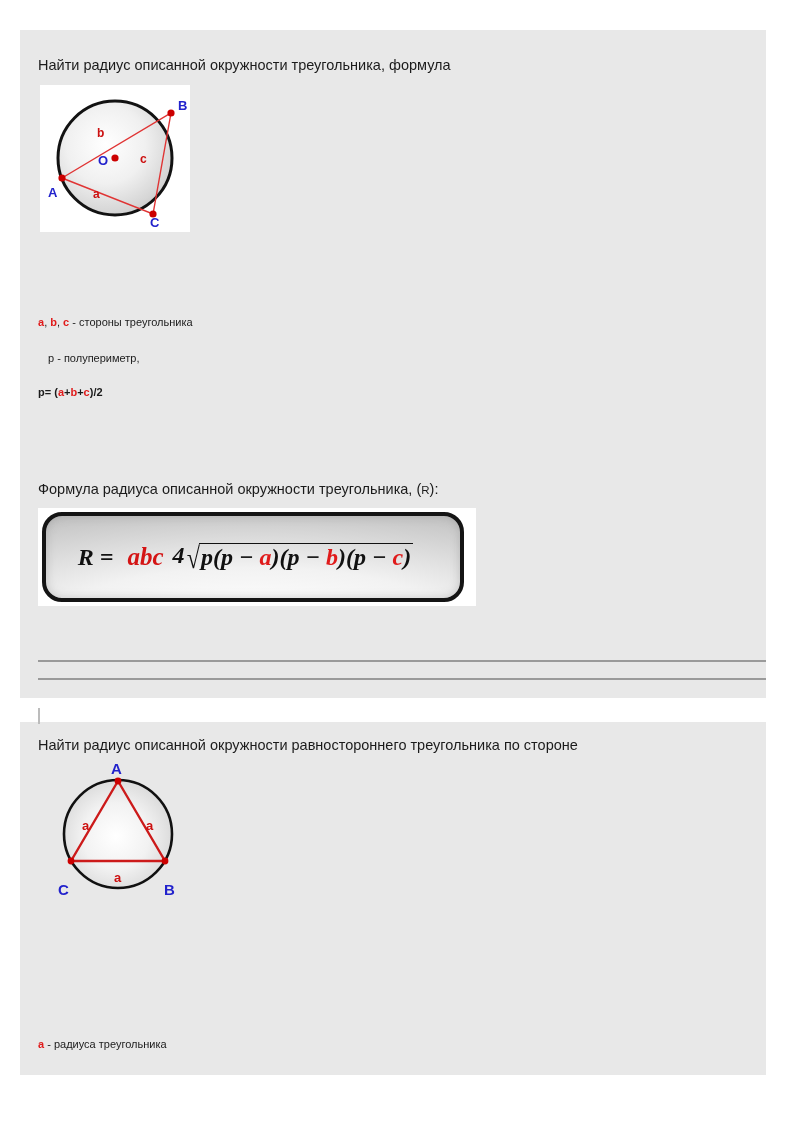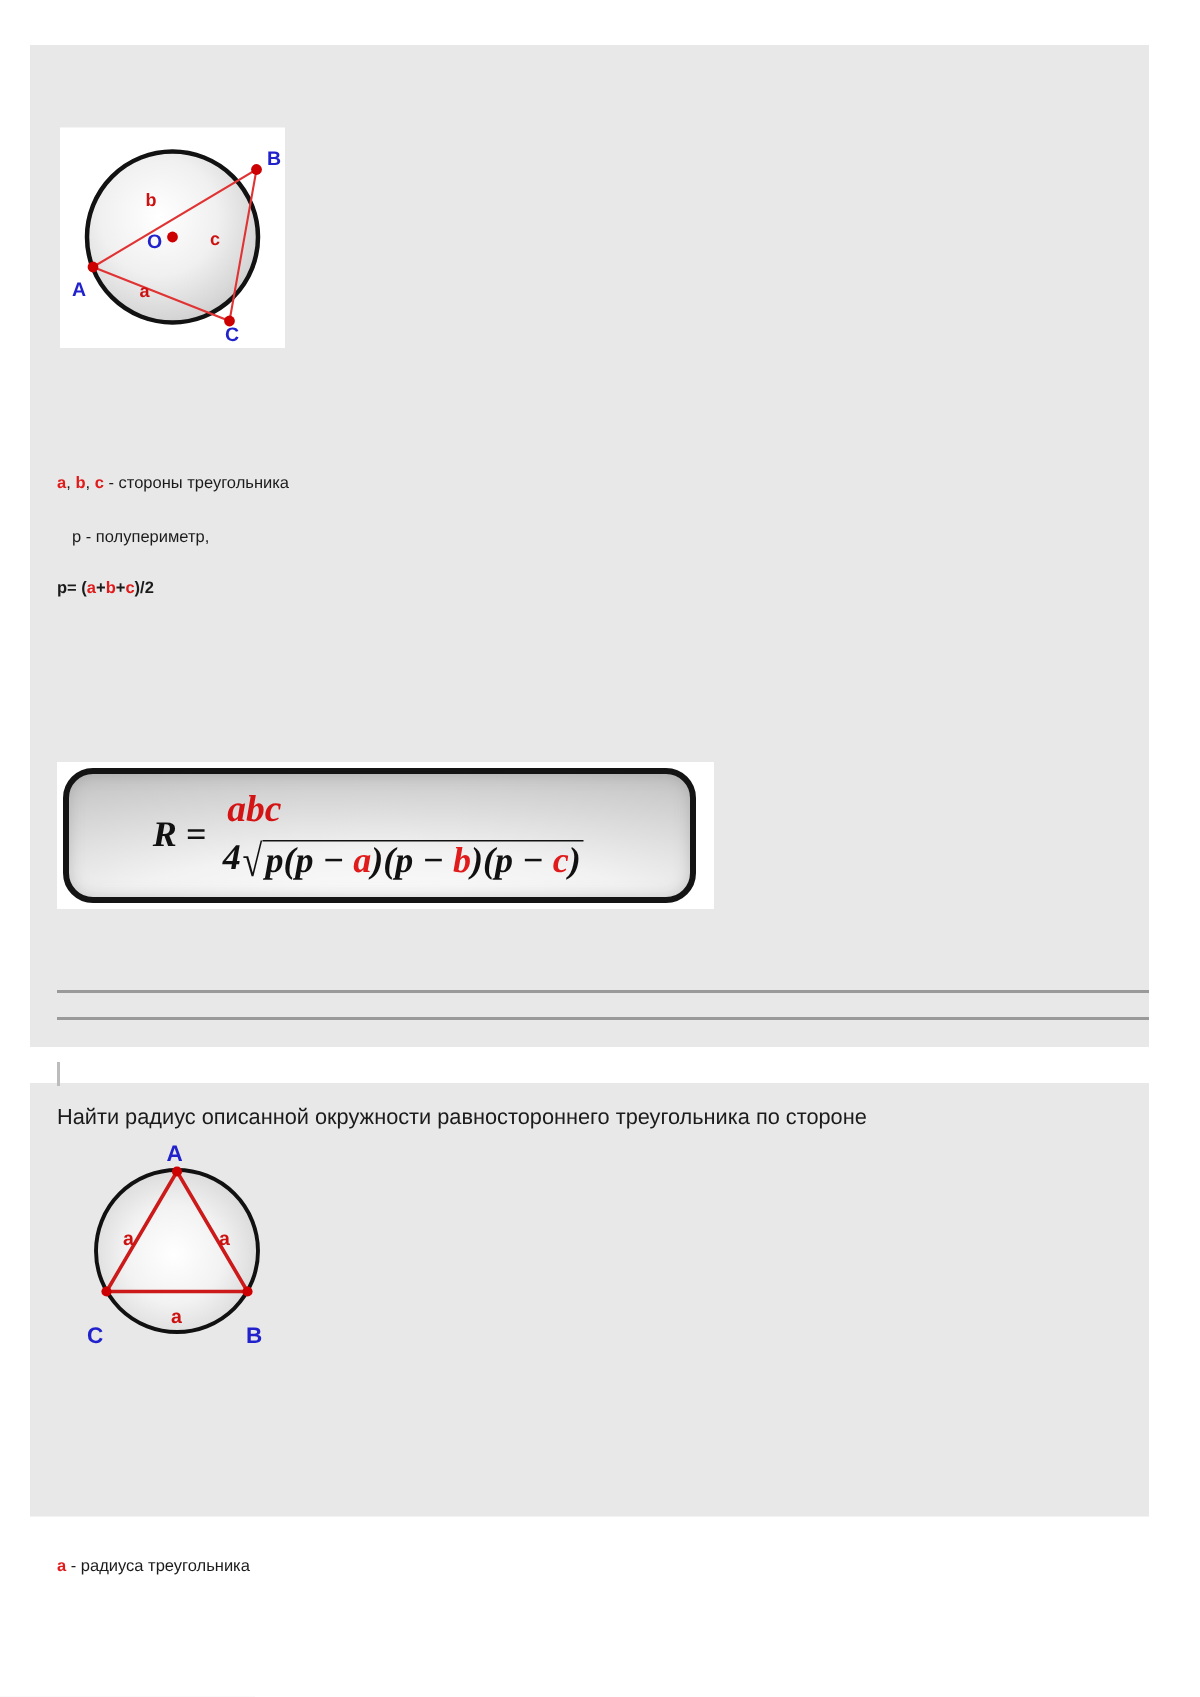--- a/index.html
+++ b/index.html
@@ -21,21 +21,21 @@
     background: #e8e8e8;
     left: 20px;
     width: 746px;
   }
   #section-one {
     top: 30px;
     height: 668px;
   }
   #section-two {
     top: 722px;
-    height: 289px;
+    height: 353px;
   }
 
   .heading {
     font-size: 14.5px;
     color: #1b1b1b;
     line-height: 1.35;
     padding: 0;
     margin: 0;
     white-space: nowrap;
   }
@@ -129,22 +129,22 @@
     display: flex;
     align-items: center;
     gap: 8px;
     transform: translateX(-6px);
   }
   #formula-lhs {
     font-size: 24px;
   }
   #formula-fraction {
     display: flex;
-    flex-direction: column;
-    align-items: flex-start;
+    flex-direction: row;
+    align-items: center;
     line-height: 1;
   }
   #formula-numerator {
     font-size: 25px;
     color: #d41414;
     text-align: center;
     padding: 0 6px 2px 6px;
   }
   #formula-bar {
     height: 0;
@@ -196,20 +196,21 @@
     width: 2px;
     height: 16px;
     background: #bcbcbc;
   }
 </style>
 </head>
 <body>
 
 <div class="section" id="section-one">
 
+  <div class="heading" id="heading-one">Найти радиус описанной окружности треугольника, формула</div>
 
   <div id="diagram-one-frame">
     <svg width="150" height="147" viewBox="0 0 150 147">
       <defs>
         <radialGradient id="sphereGrad1" cx="42%" cy="38%" r="72%">
           <stop offset="0%" stop-color="#ffffff"></stop>
           <stop offset="48%" stop-color="#f0f0f0"></stop>
           <stop offset="82%" stop-color="#d6d6d6"></stop>
           <stop offset="100%" stop-color="#c2c2c2"></stop>
         </radialGradient>
@@ -240,20 +241,23 @@
   <div class="text-line" id="line-sides">
     <span class="red">a</span><span class="plain">, </span><span class="red">b</span><span class="plain">, </span><span class="red">c</span><span class="plain"> - стороны треугольника</span>
   </div>
 
   <div class="text-line" id="line-semi">p - полупериметр,</div>
 
   <div class="text-line" id="line-pformula">
     <span>p= (</span><span class="red">a</span><span>+</span><span class="red">b</span><span>+</span><span class="red">c</span><span>)/2</span>
   </div>
 
+  <div class="heading" id="heading-formula">
+    <span>Формула радиуса описанной окружности треугольника, (</span><span class="smallcap-r">R</span><span>):</span>
+  </div>
 
   <div id="formula-frame">
     <div id="formula-plate">
       <div id="formula-row">
         <div class="math" id="formula-lhs">R =</div>
         <div id="formula-fraction">
           <div class="math" id="formula-numerator">abc</div>
           <div id="formula-bar"></div>
           <div class="math" id="formula-denominator">
             <span>4</span>

